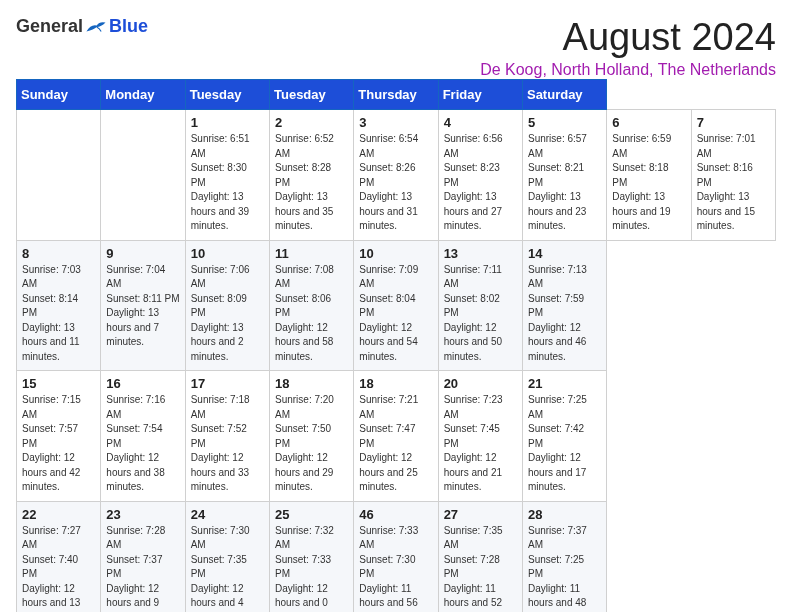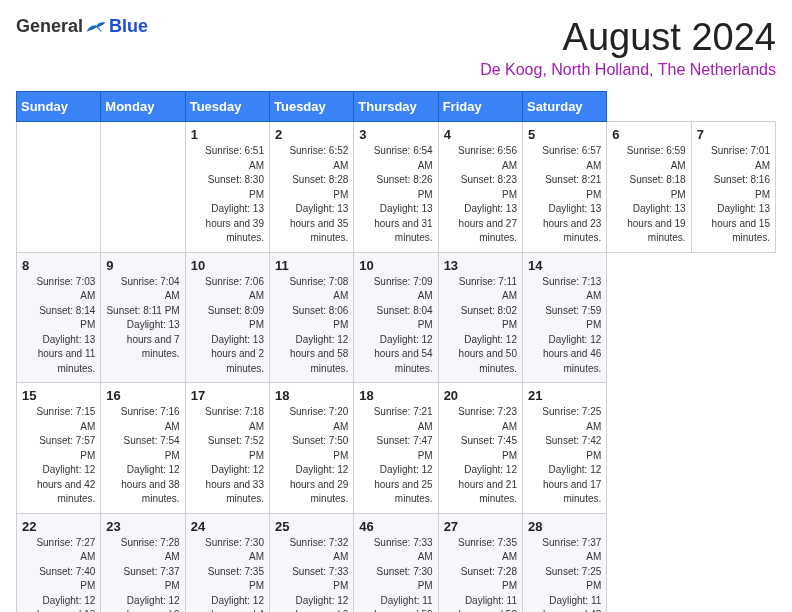--- a/index.html
+++ b/index.html
@@ -7,21 +7,21 @@
       font-family: Arial, sans-serif;
       background: #fff;
       width: 792px;
       min-height: 612px;
       padding: 16px;
     }
     .header-area {
       display: flex;
       align-items: flex-start;
       justify-content: space-between;
-      margin-bottom: 12px;
+      margin-bottom: 0;
     }
     .logo {
       display: flex;
       flex-direction: column;
       align-items: flex-start;
     }
     .logo-text {
       display: flex;
       align-items: center;
       gap: 2px;
@@ -52,21 +52,21 @@
       font-size: 16px;
       color: #a21caf;
       margin-top: 2px;
     }
     .calendar-table {
       width: 100%;
       border-collapse: collapse;
       table-layout: fixed;
     }
     .calendar-table th {
-      background: #3b82f6;
+      background: #1d4ed8;
       color: #fff;
       font-size: 13px;
       font-weight: bold;
       padding: 7px 4px;
       text-align: left;
       border: 1px solid #1565c0;
     }
     .calendar-table td {
       border: 1px solid #d0d0d0;
       vertical-align: top;
@@ -83,21 +83,20 @@
       font-size: 13px;
       font-weight: bold;
       color: #222;
       display: block;
       margin-bottom: 2px;
     }
     .day-info {
       font-size: 10px;
       line-height: 1.45;
       color: #333;
-      text-align: right;
     }
     td.empty {
       background: #fff;
     }
     tr:nth-child(even) td.empty {
       background: #f5f7fa;
     }
   </style>
 </head>
 <body>

